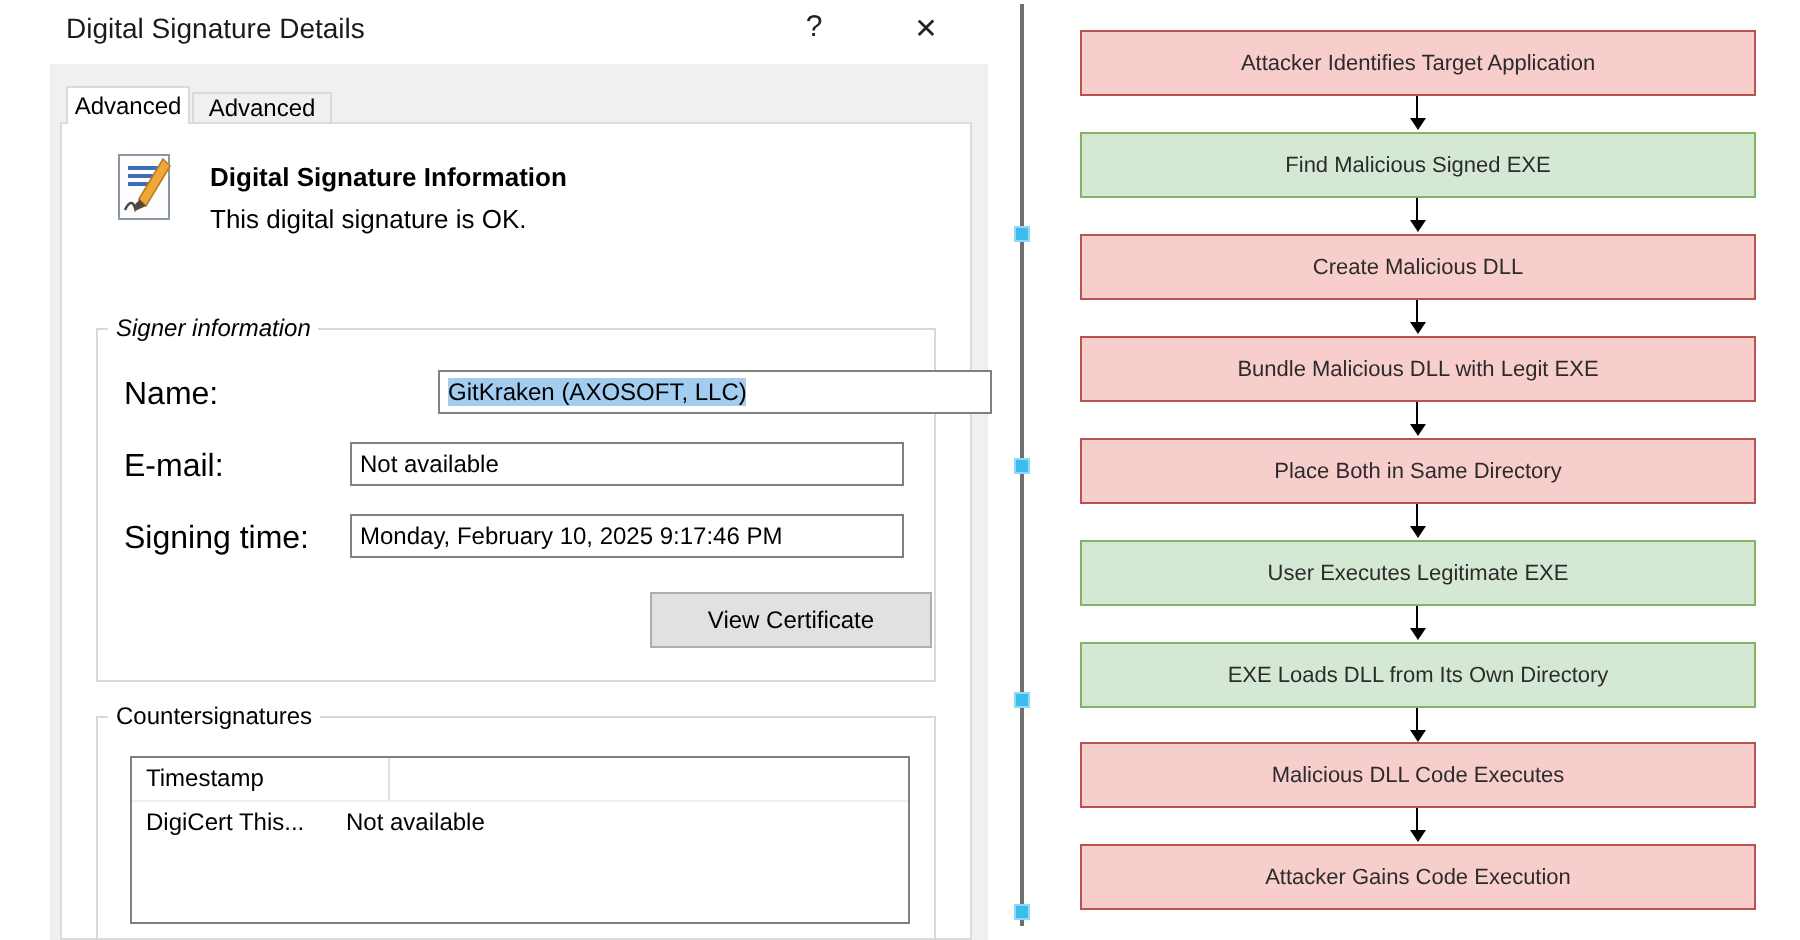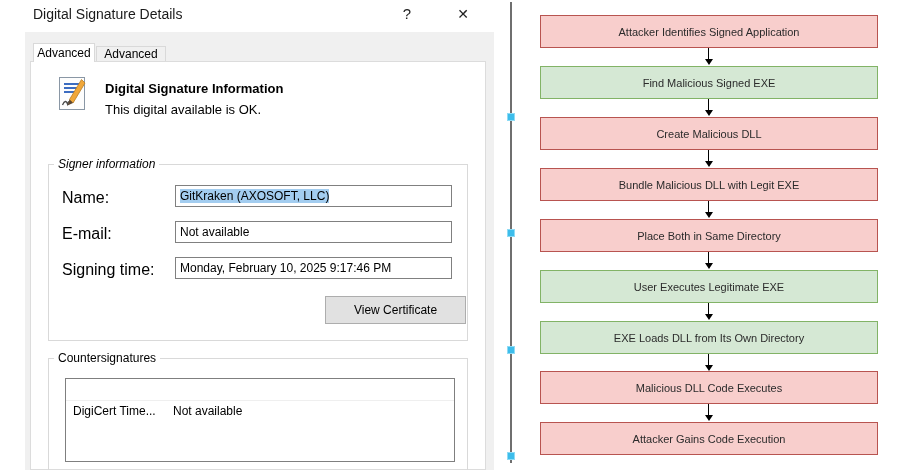--- a/index.html
+++ b/index.html
@@ -35,21 +35,21 @@
   .gb-legend-counter { left:54px; top:351px; }
 
   .fld-label { position:absolute; font-size:16px; z-index:5; }
   .lbl-name { left:62px; top:189px; }
   .lbl-email { left:62px; top:225px; }
   .lbl-time { left:62px; top:261px; }
 
   .txtinput { position:absolute; left:175px; width:277px; height:22px; background:#fff;
               border:1px solid #808080; font-size:12px; line-height:20px; padding-left:4px;
               white-space:nowrap; overflow:hidden; z-index:5; }
-  .in-name { top:185px; }
+  .in-name { top:185px;margin-left:44px; }
   .in-email { top:221px; }
   .in-time { top:257px; }
   .sel-text { background:#a3cdf0; }
 
   .btn { position:absolute; left:325px; top:296px; width:141px; height:28px;
          background:#e1e1e1; border:1px solid #adadad; font-size:12px; text-align:center;
          line-height:26px; z-index:5; }
 
   .listview { position:absolute; left:65px; top:378px; width:390px; height:84px;
               background:#fff; border:1px solid #7f7f7f; z-index:5; }
@@ -98,21 +98,21 @@
         <rect x="4.5" y="1.5" width="25" height="32" fill="#fdfdfd" stroke="#8a97a5"></rect>
         <line x1="9" y1="8" x2="25" y2="8" stroke="#3c6cc0" stroke-width="2"></line>
         <line x1="9" y1="12" x2="25" y2="12" stroke="#3c6cc0" stroke-width="2"></line>
         <line x1="9" y1="16" x2="20" y2="16" stroke="#3c6cc0" stroke-width="2"></line>
         <path d="M7.5 29 c2 -4.5 4 -4.5 5 -1 c1 -3.5 3.5 -3.5 6 -2" fill="none" stroke="#4a4a4a" stroke-width="1.3"></path>
         <polygon points="26.5,3.5 30,7 18,27 14.5,23.5" fill="#f0a73a" stroke="#b97e23" stroke-width="0.8"></polygon>
         <polygon points="14.5,23.5 18,27 12.5,29.5" fill="#5a4632"></polygon>
       </svg>
     </div>
     <div class="sig-head">Digital Signature Information</div>
-    <div class="sig-sub">This digital available is OK.</div>
+    <div class="sig-sub">This digital signature is OK.</div>
 
     <div class="groupbox gb-signer"></div>
     <span class="gb-legend gb-legend-signer">Signer information</span>
 
     <span class="fld-label lbl-name">Name:</span>
     <div class="txtinput in-name">
       <span class="sel-text">GitKraken (AXOSOFT, LLC)</span>
     </div>
 
     <span class="fld-label lbl-email">E-mail:</span>
@@ -125,39 +125,40 @@
       <span>Monday, February 10, 2025 9:17:46 PM</span>
     </div>
 
     <button class="btn">View Certificate</button>
 
     <div class="groupbox gb-counter"></div>
     <span class="gb-legend gb-legend-counter">Countersignatures</span>
 
     <div class="listview">
       <div class="lv-header">
+        <div class="lv-hcell c3">Timestamp</div>
         <div class="lv-hcell c4"></div>
       </div>
       <div class="lv-row">
-        <div class="lv-cell c1">DigiCert Time...</div>
+        <div class="lv-cell c1">DigiCert This...</div>
         <div class="lv-cell c2">Not available</div>
         <div class="lv-cell c4"></div>
       </div>
     </div>
   </section>
 
   <section>
     <div class="divider"></div>
     <div class="handle" style="top:113px"></div>
     <div class="handle" style="top:229px"></div>
     <div class="handle" style="top:346px"></div>
     <div class="handle" style="top:452px"></div>
     <div id="flow-steps">
         <div class="flow-box red" style="top: 15px;">
-          <span class="flow-label">Attacker Identifies Signed Application</span>
+          <span class="flow-label">Attacker Identifies Target Application</span>
         </div>
         <div class="flow-arrow" style="top: 48px;"></div>
         <div class="flow-box green" style="top: 66px;">
           <span class="flow-label">Find Malicious Signed EXE</span>
         </div>
         <div class="flow-arrow" style="top: 99px;"></div>
         <div class="flow-box red" style="top: 117px;">
           <span class="flow-label">Create Malicious DLL</span>
         </div>
         <div class="flow-arrow" style="top: 150px;"></div>

